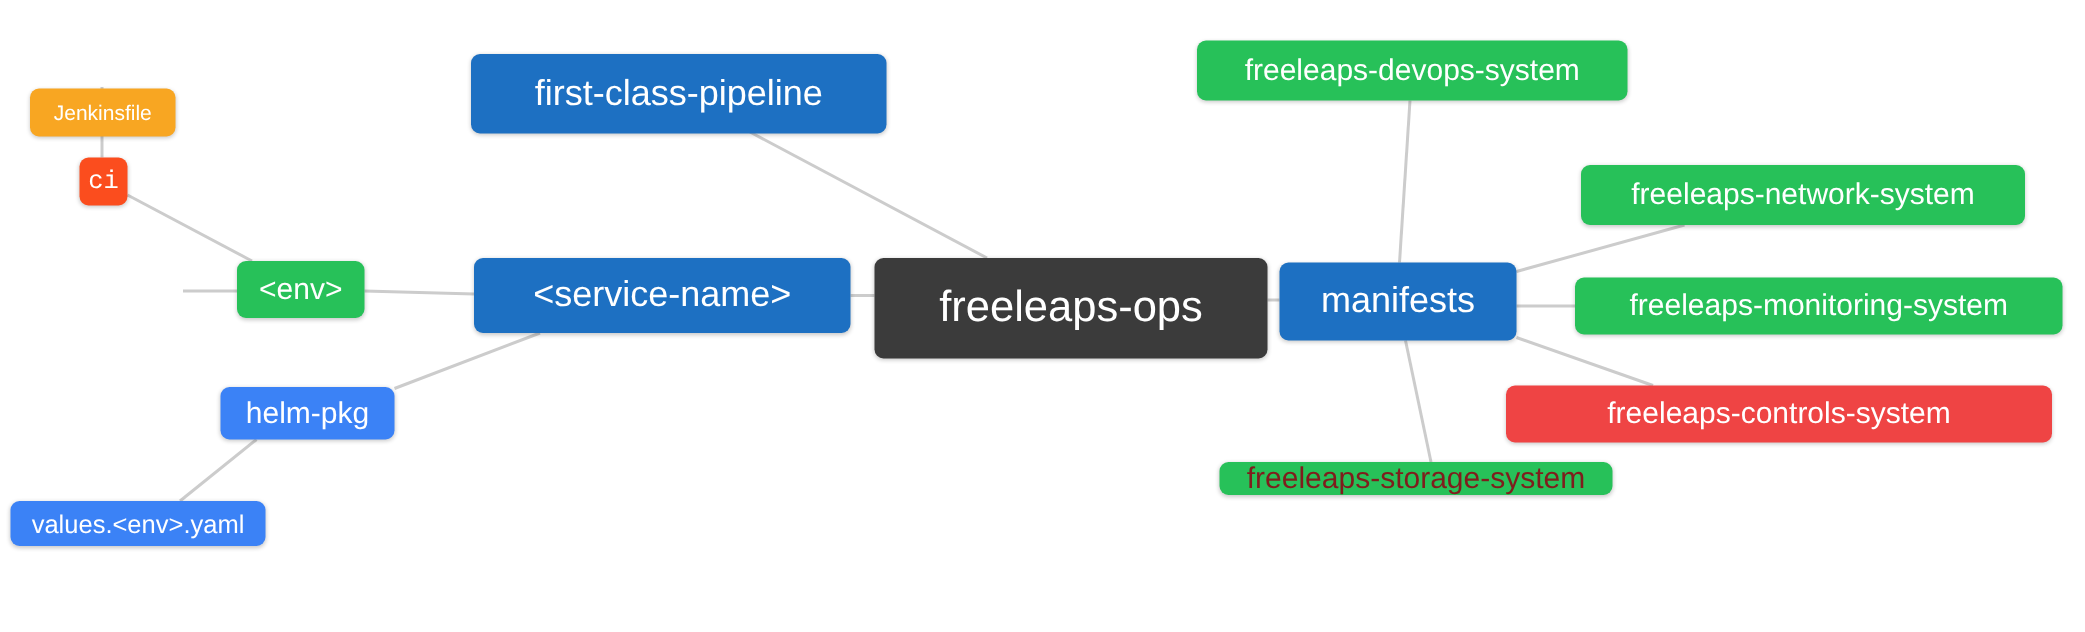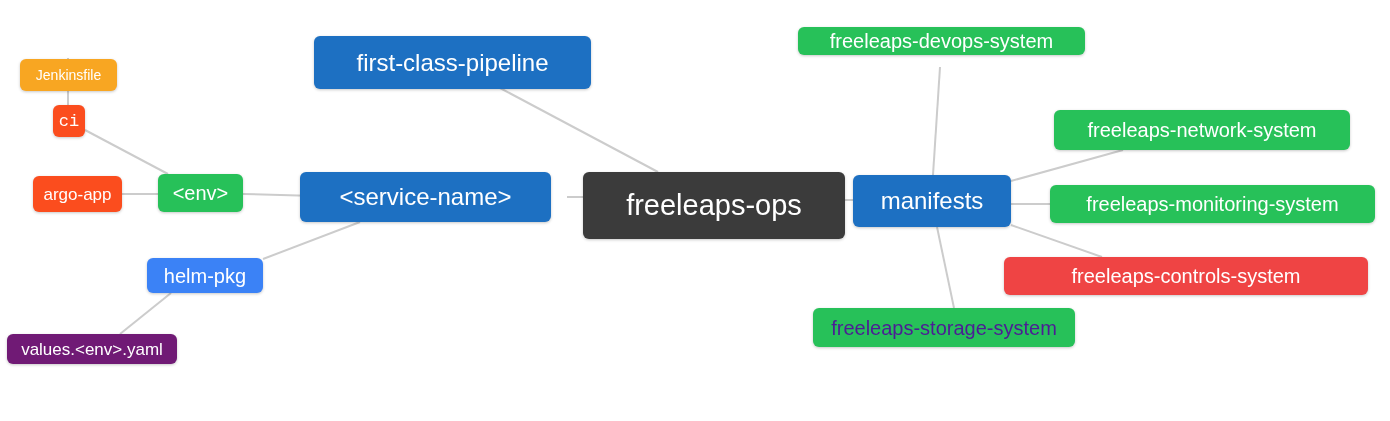--- a/index.html
+++ b/index.html
@@ -56,26 +56,25 @@
       <line x1="845" y1="200" x2="853" y2="200" stroke="#cccccc" stroke-width="2"></line>
       <line x1="940" y1="67" x2="933" y2="175" stroke="#cccccc" stroke-width="2"></line>
       <line x1="1123" y1="150" x2="1011" y2="181" stroke="#cccccc" stroke-width="2"></line>
       <line x1="1050" y1="204" x2="1011" y2="204" stroke="#cccccc" stroke-width="2"></line>
       <line x1="1102" y1="257" x2="1011" y2="225" stroke="#cccccc" stroke-width="2"></line>
       <line x1="954" y1="308" x2="937" y2="227" stroke="#cccccc" stroke-width="2"></line>
     </svg>
 
 <div class="node lvl-file" style="left: 20px; top: 26px; width: 97px; height: 32px; background: rgb(248, 166, 34); color: rgb(255, 255, 255);">Jenkinsfile</div>
     <div class="node lvl-item" style="left: 53px; top: 105px; width: 32px; height: 32px; background: rgb(251, 77, 30); color: rgb(255, 255, 255); font-family: Liberation Mono, monospace;">ci</div>
-    <div class="node lvl-item" style="left: 33px; top: 176px; width: 89px; height: 36px; background: rgb(251, 77, 30); color: rgb(255, 255, 255);">argo-app</div>
     <div class="node lvl-group" style="left: 158px; top: 174px; width: 85px; height: 38px; background: rgb(39, 193, 89); color: rgb(255, 255, 255);">&lt;env&gt;</div>
     <div class="node lvl-group" style="left: 147px; top: 258px; width: 116px; height: 35px; background: #3b82f6; color: rgb(255, 255, 255);">helm-pkg</div>
-    <div class="node lvl-item" style="left: 7px; top: 334px; width: 170px; height: 30px; background: #701a75; color: rgb(255, 255, 255);">values.&lt;env&gt;.yaml</div>
+    <div class="node lvl-item" style="left: 7px; top: 334px; width: 170px; height: 30px; background: #3b82f6; color: rgb(255, 255, 255);">values.&lt;env&gt;.yaml</div>
     <div class="node lvl-branch" style="left: 314px; top: 36px; width: 277px; height: 53px; background: rgb(29, 112, 194); color: rgb(255, 255, 255);">first-class-pipeline</div>
-    <div class="node lvl-branch" style="left: 300px; top: 172px; width: 251px; height: 50px; background: rgb(29, 112, 194); color: rgb(255, 255, 255);">&lt;service-name&gt;</div>
+    <div class="node lvl-branch" style="left: 316px; top: 172px; width: 251px; height: 50px; background: rgb(29, 112, 194); color: rgb(255, 255, 255);">&lt;service-name&gt;</div>
     <div class="node lvl-root" style="left: 583px; top: 172px; width: 262px; height: 67px; background: rgb(59, 59, 59); color: rgb(255, 255, 255);">freeleaps-ops</div>
     <div class="node lvl-branch" style="left: 853px; top: 175px; width: 158px; height: 52px; background: rgb(29, 112, 194); color: rgb(255, 255, 255);">manifests</div>
-    <div class="node lvl-group" style="left: 798px; top: 27px; width: 287px; height: 28px; background: rgb(39, 193, 89); color: rgb(255, 255, 255);">freeleaps-devops-system</div>
+    <div class="node lvl-group" style="left: 798px; top: 27px; width: 287px; height: 40px; background: rgb(39, 193, 89); color: rgb(255, 255, 255);">freeleaps-devops-system</div>
     <div class="node lvl-group" style="left: 1054px; top: 110px; width: 296px; height: 40px; background: rgb(39, 193, 89); color: rgb(255, 255, 255);">freeleaps-network-system</div>
     <div class="node lvl-group" style="left: 1050px; top: 185px; width: 325px; height: 38px; background: rgb(39, 193, 89); color: rgb(255, 255, 255);">freeleaps-monitoring-system</div>
     <div class="node lvl-group" style="left: 1004px; top: 257px; width: 364px; height: 38px; background: #ef4444; color: rgb(255, 255, 255);">freeleaps-controls-system</div>
-    <div class="node lvl-group" style="left: 813px; top: 308px; width: 262px; height: 39px; background: rgb(39, 193, 89); color: #4c1d95;">freeleaps-storage-system</div>
+    <div class="node lvl-group" style="left: 813px; top: 308px; width: 262px; height: 22px; background: rgb(39, 193, 89); color: #7f1d1d;">freeleaps-storage-system</div>
   </div>
 
 </body></html>

